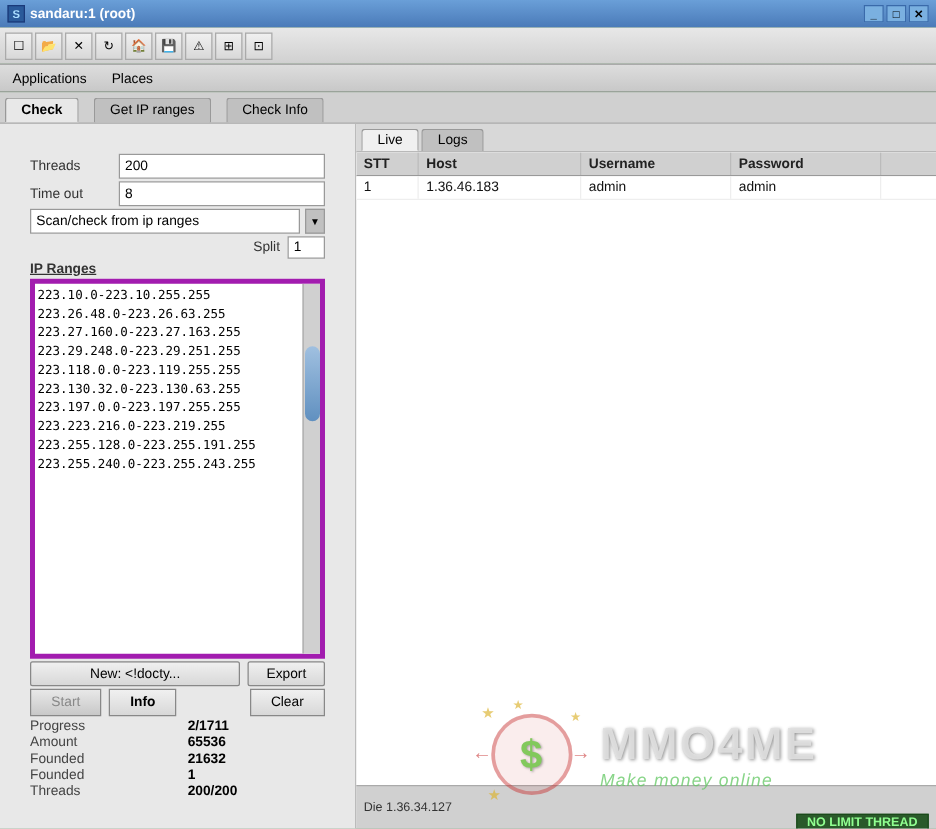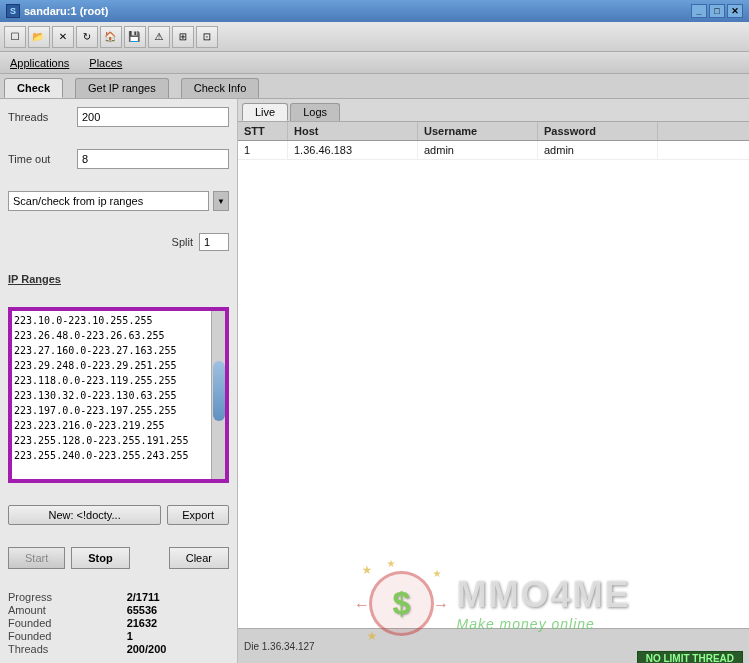--- a/index.html
+++ b/index.html
@@ -77,21 +77,20 @@
 
     
     .menu-bar {
       background: linear-gradient(to bottom, #ddd, #c8c8c8);
       height: 22px;
       display: flex;
       align-items: center;
       padding: 0 6px;
       gap: 12px;
       border-bottom: 1px solid #aaa;
-      text-decoration: underline;
     }
     .menu-item {
       font-size: 11px;
       cursor: pointer;
       padding: 2px 4px;
     }
 
     
     .window-content {
       background: #e8e8e8;
@@ -125,26 +124,26 @@
 
     
     .main-area {
       display: flex;
       flex: 1;
       overflow: hidden;
     }
 
     
     .left-panel {
-      width: 238px;
+      width: 285px;
       background: #e8e8e8;
-      padding: 8px;
+      padding: 24px;
       display: flex;
       flex-direction: column;
-      gap: 22px;
+      gap: 2px;
       border-right: 1px solid #bbb;
       flex-shrink: 0;
     }
 
     .field-row {
       display: flex;
       align-items: center;
       gap: 6px;
     }
     .field-label {
@@ -508,21 +507,21 @@
         </div>
       </div>
 
       <div class="button-row">
         <button class="btn btn-new">New: &lt;!docty...</button>
         <button class="btn btn-export">Export</button>
       </div>
 
       <div class="action-row">
         <button class="btn-start">Start</button>
-        <button class="btn-stop">Stop</button>
+        <button class="btn-stop">Info</button>
         <button class="btn-clear">Clear</button>
       </div>
 
       <div class="stats-area">
         <span class="stat-label">Progress</span>
         <span class="stat-value">2/1711</span>
         <span class="stat-label">Amount</span>
         <span class="stat-value">65536</span>
         <span class="stat-label">Founded</span>
         <span class="stat-value">21632</span>

